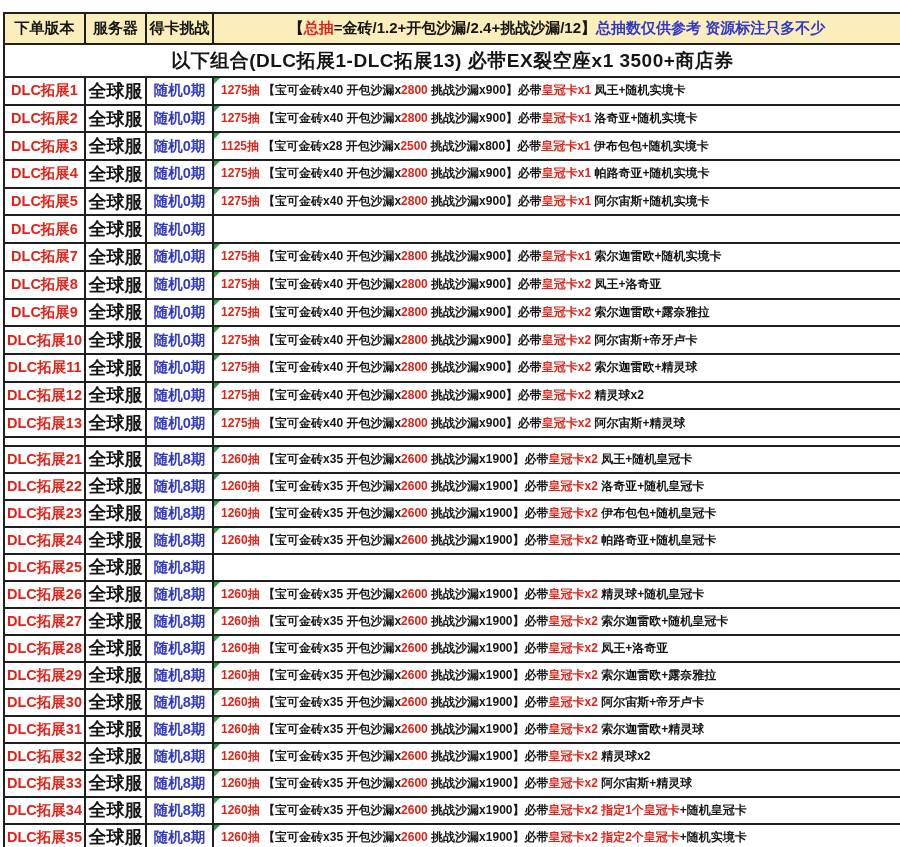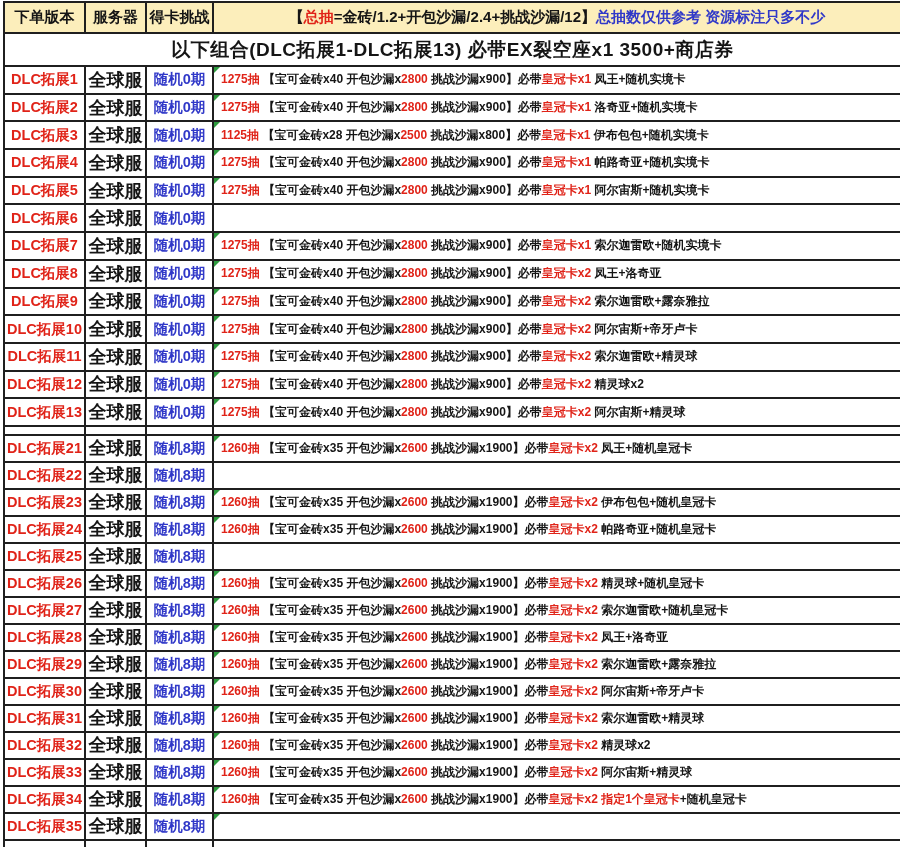--- a/index.html
+++ b/index.html
@@ -10,21 +10,21 @@
     --headerbg:#fceebb;
     --green:#2e9b3e;
   }
   *{box-sizing:border-box;margin:0;padding:0;}
   html,body{background:#ffffff;}
   body{
     width:900px;height:847px;overflow:hidden;
     font-family:"Liberation Sans","DejaVu Sans",sans-serif;
     font-weight:700;color:var(--ink);
   }
-  .sheet{width:900px;height:847px;background:#fff;padding:1px 0 0 3px;}
+  .sheet{width:900px;height:847px;background:#fff;padding:12px 0 0 3px;}
   .table{width:897px;border-top:2px solid var(--border);border-left:2px solid var(--border);}
   .row{display:flex;border-bottom:2px solid var(--border);background:#fff;}
   .cell{display:flex;align-items:center;justify-content:center;overflow:hidden;white-space:nowrap;}
   .c1{width:81px;border-right:2px solid var(--border);}
   .c2{width:61px;border-right:2px solid var(--border);}
   .c3{width:67px;border-right:2px solid var(--border);}
   .c4{flex:1;justify-content:flex-start;padding-left:7px;position:relative;}
   .header-row{height:31px;background:var(--headerbg);}
   .header-row .cell{background:var(--headerbg);font-size:15px;}
   .header-row .c4{justify-content:center;padding-left:0;}
@@ -210,20 +210,24 @@
     <div class="cell c4 detail">
       <span class="tri"></span>
       <span class="segs"><span class="seg-red">1260抽</span><span class="seg-black"> 【宝可金砖x35 开包沙漏x</span><span class="seg-red">2600</span><span class="seg-black"> 挑战沙漏x1900】必带</span><span class="seg-red">皇冠卡x2</span><span class="seg-black"> 凤王+随机皇冠卡</span></span>
     </div>
   </div>
 
   <div class="row data-row">
     <div class="cell c1 version">DLC拓展22</div>
     <div class="cell c2 server">全球服</div>
     <div class="cell c3 challenge">随机8期</div>
+    <div class="cell c4 detail">
+      <span class="tri"></span>
+      <span class="segs"><span class="seg-red">1260抽</span><span class="seg-black"> 【宝可金砖x35 开包沙漏x</span><span class="seg-red">2600</span><span class="seg-black"> 挑战沙漏x1900】必带</span><span class="seg-red">皇冠卡x2</span><span class="seg-black"> 洛奇亚+随机皇冠卡</span></span>
+    </div>
   </div>
 
   <div class="row data-row">
     <div class="cell c1 version">DLC拓展23</div>
     <div class="cell c2 server">全球服</div>
     <div class="cell c3 challenge">随机8期</div>
     <div class="cell c4 detail">
       <span class="tri"></span>
       <span class="segs"><span class="seg-red">1260抽</span><span class="seg-black"> 【宝可金砖x35 开包沙漏x</span><span class="seg-red">2600</span><span class="seg-black"> 挑战沙漏x1900】必带</span><span class="seg-red">皇冠卡x2</span><span class="seg-black"> 伊布包包+随机皇冠卡</span></span>
     </div>
@@ -334,20 +338,21 @@
       <span class="segs"><span class="seg-red">1260抽</span><span class="seg-black"> 【宝可金砖x35 开包沙漏x</span><span class="seg-red">2600</span><span class="seg-black"> 挑战沙漏x1900】必带</span><span class="seg-red">皇冠卡x2 指定1个皇冠卡</span><span class="seg-black">+随机皇冠卡</span></span>
     </div>
   </div>
 
   <div class="row data-row">
     <div class="cell c1 version">DLC拓展35</div>
     <div class="cell c2 server">全球服</div>
     <div class="cell c3 challenge">随机8期</div>
     <div class="cell c4 detail">
       <span class="tri"></span>
+      <span class="segs"><span class="seg-red">1260抽</span><span class="seg-black"> 【宝可金砖x35 开包沙漏x</span><span class="seg-red">2600</span><span class="seg-black"> 挑战沙漏x1900】必带</span><span class="seg-red">皇冠卡x2 指定2个皇冠卡</span><span class="seg-black">+随机实境卡</span></span>
     </div>
   </div>
 </div>
 
     <div class="row bottom-row">
       <div class="cell c1"></div>
       <div class="cell c2"></div>
       <div class="cell c3"></div>
       <div class="cell c4"></div>
     </div>

